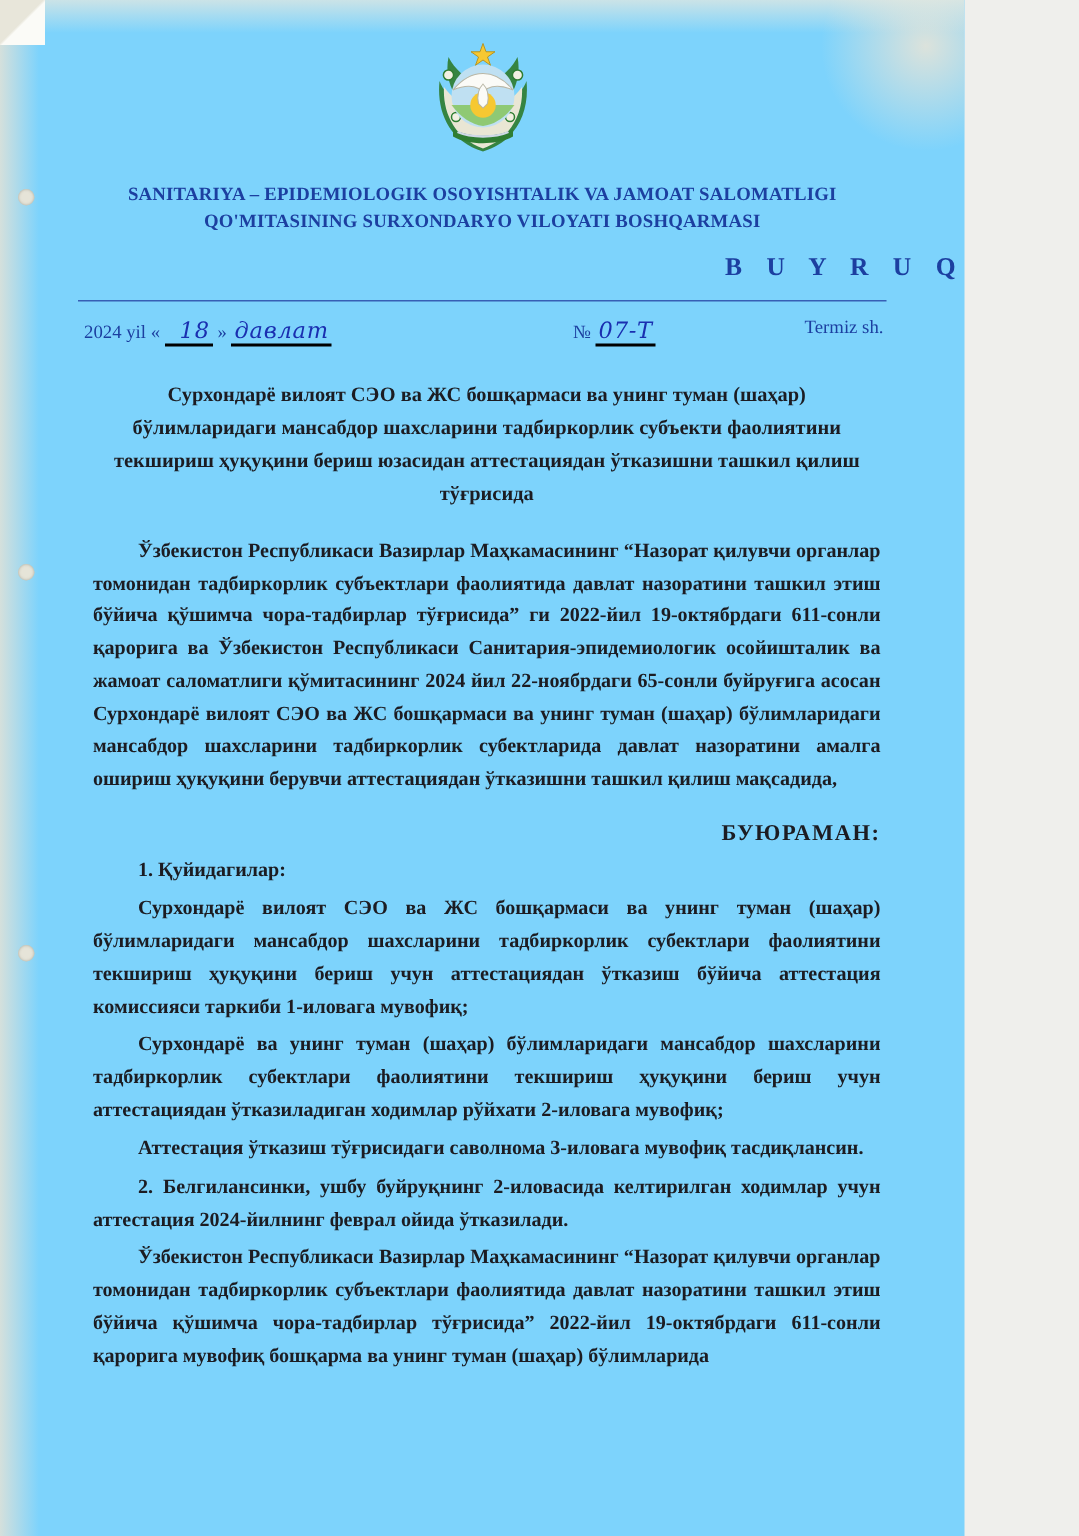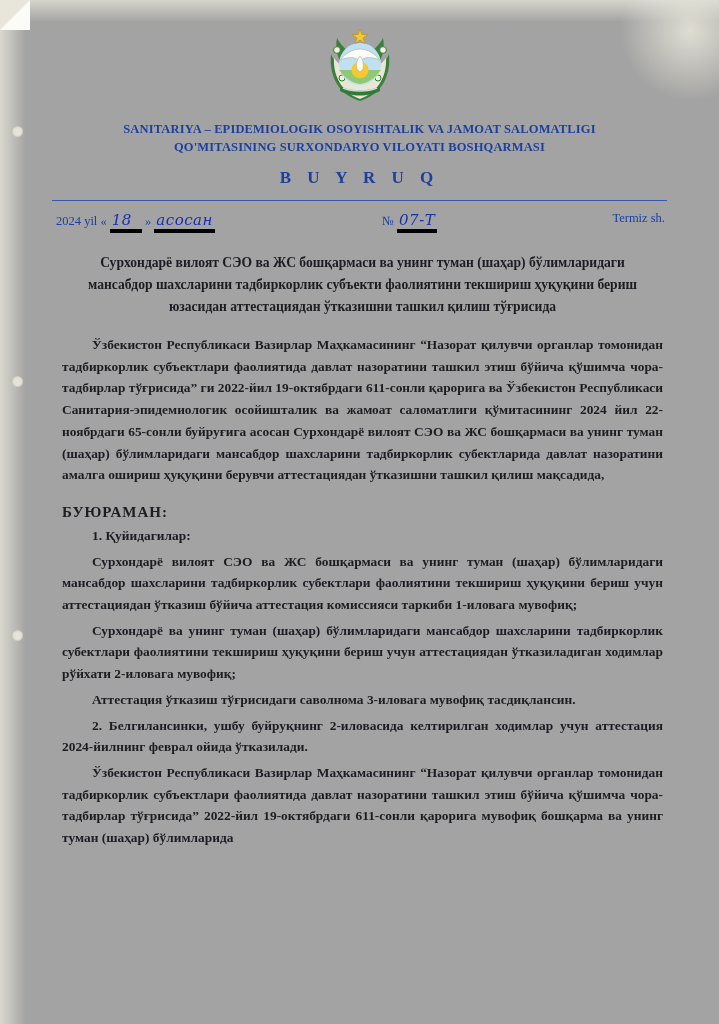--- a/index.html
+++ b/index.html
@@ -2,23 +2,23 @@
 <html><head>
 <meta charset="utf-8">
 <style>
   html, body {
     margin: 0;
     padding: 0;
     background: #efefec;
   }
   .page {
     position: relative;
-    width: 719px;
+    width: 643px;
     height: 1024px;
-    background: #a3a3a3;
+    background: #7dd3fc;
     overflow: hidden;
     font-family: "Liberation Serif", serif;
     color: #1c1c22;
   }
   
   .page::before {
     content: "";
     position: absolute;
     inset: 0;
     background:
@@ -65,21 +65,21 @@
     font-weight: bold;
     font-size: 12.5px;
     letter-spacing: 0.15px;
     line-height: 1.45;
   }
 
   .doc-kind {
     position: absolute;
     top: 168px;
     left: 0; right: 0;
-    text-align: center;
+    text-align: right;
     color: #1c3fa0;
     font-weight: bold;
     font-size: 17px;
     letter-spacing: 6px;
   }
 
   .rule {
     position: absolute;
     top: 200px;
     left: 52px;
@@ -107,22 +107,22 @@
   .hand {
     font-family: "DejaVu Serif", serif;
     font-style: italic;
     color: #1a2fb0;
     font-size: 15px;
     letter-spacing: 0.5px;
   }
   .hand-underline {
     display: inline-block;
     min-width: 28px;
-    text-align: left;
-    border-bottom: 4px solid #000000;
+    text-align: right;
+    border-bottom: 2px solid #000000;
     padding: 0 2px;
   }
   .meta-num {
     position: absolute;
     left: 330px;
     top: 4px;
     white-space: nowrap;
   }
   .meta-city {
     position: absolute;
@@ -151,21 +151,21 @@
     text-align: justify;
     text-indent: 30px;
     hyphens: auto;
     font-weight: bold;
   }
   p.tight {
     margin-top: 4px;
   }
   .order-word {
     margin: 18px 0 2px 0;
-    text-align: left;
+    text-align: right;
     font-weight: bold;
     font-size: 15px;
     letter-spacing: 1px;
   }
 </style>
 </head>
 <body>
 
 <div class="page">
 
@@ -207,21 +207,21 @@
   <div class="doc-kind">B U Y R U Q</div>
 
   <div class="rule"></div>
 
   <div class="meta-row">
     <div class="meta-date">
       <span>2024 yil</span>
       <span>«</span>
       <span class="hand hand-underline">18</span>
       <span>»</span>
-      <span class="hand hand-underline">асосан</span>
+      <span class="hand hand-underline">давлат</span>
     </div>
     <div class="meta-num">
       <span>№</span>
       <span class="hand hand-underline">07-Т</span>
     </div>
     <div class="meta-city">Termiz sh.</div>
   </div>
 
   <div class="body">
     <div class="subject">Сурхондарё вилоят СЭО ва ЖС бошқармаси ва унинг туман (шаҳар) бўлимларидаги мансабдор шахсларини тадбиркорлик субъекти фаолиятини текшириш ҳуқуқини бериш юзасидан аттестациядан ўтказишни ташкил қилиш тўғрисида</div>

